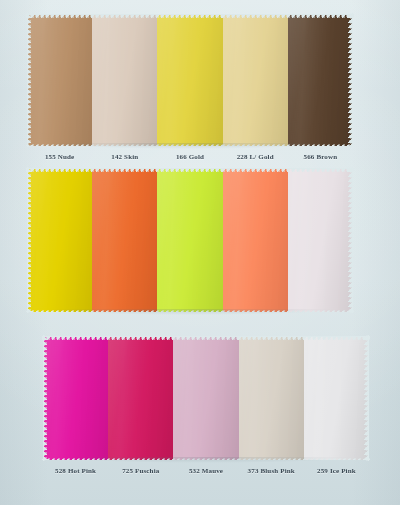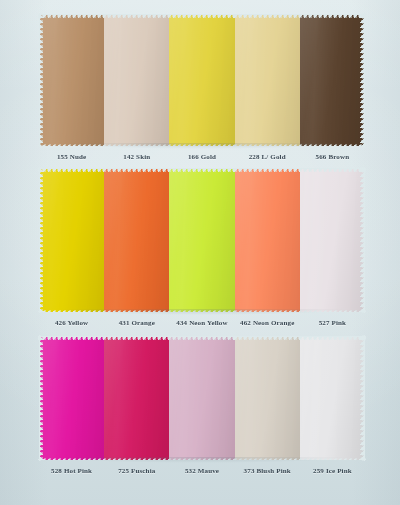--- a/index.html
+++ b/index.html
@@ -33,26 +33,26 @@
   }
 
   .rows {
     position: relative;
     width: 400px;
     height: 505px;
   }
 
   .swatch-row {
     position: absolute;
-    left: 12px;
+    left: 0;
     width: 380px;
   }
   .row-1 { top: 14px; }
   .row-2 { top: 168px; }
-  .row-3 { top: 336px; }
+  .row-3 { top: 336px; padding-left: 16px; }
 
   .chips {
     position: relative;
     height: 132px;
     margin: 0 27px;
     display: flex;
   }
   .row-2 .chips { height: 144px; }
   .row-3 .chips { height: 124px; }
 
@@ -254,27 +254,20 @@
       </div>
       <div class="chip no-left" title="527 Pink" style="--c: #e8e1e5;">
         <div class="fabric"></div>
         <div class="sheen"></div>
         <div class="zig-top"></div>
         <div class="zig-bottom"></div>
 
         <div class="zig-right"></div>
       </div>
     </div>
-    <div class="labels">
-      <div class="label">426 Yellow</div>
-      <div class="label">431 Orange</div>
-      <div class="label">434 Neon Yellow</div>
-      <div class="label">462 Neon Orange</div>
-      <div class="label">527 Pink</div>
-    </div>
   </div>
 
   <div class="swatch-row row-3">
     <div class="chips">
       <div class="chip no-right" title="528 Hot Pink" style="--c: #e2159f;">
         <div class="fabric"></div>
         <div class="sheen"></div>
         <div class="zig-top"></div>
         <div class="zig-bottom"></div>
         <div class="zig-left"></div>

